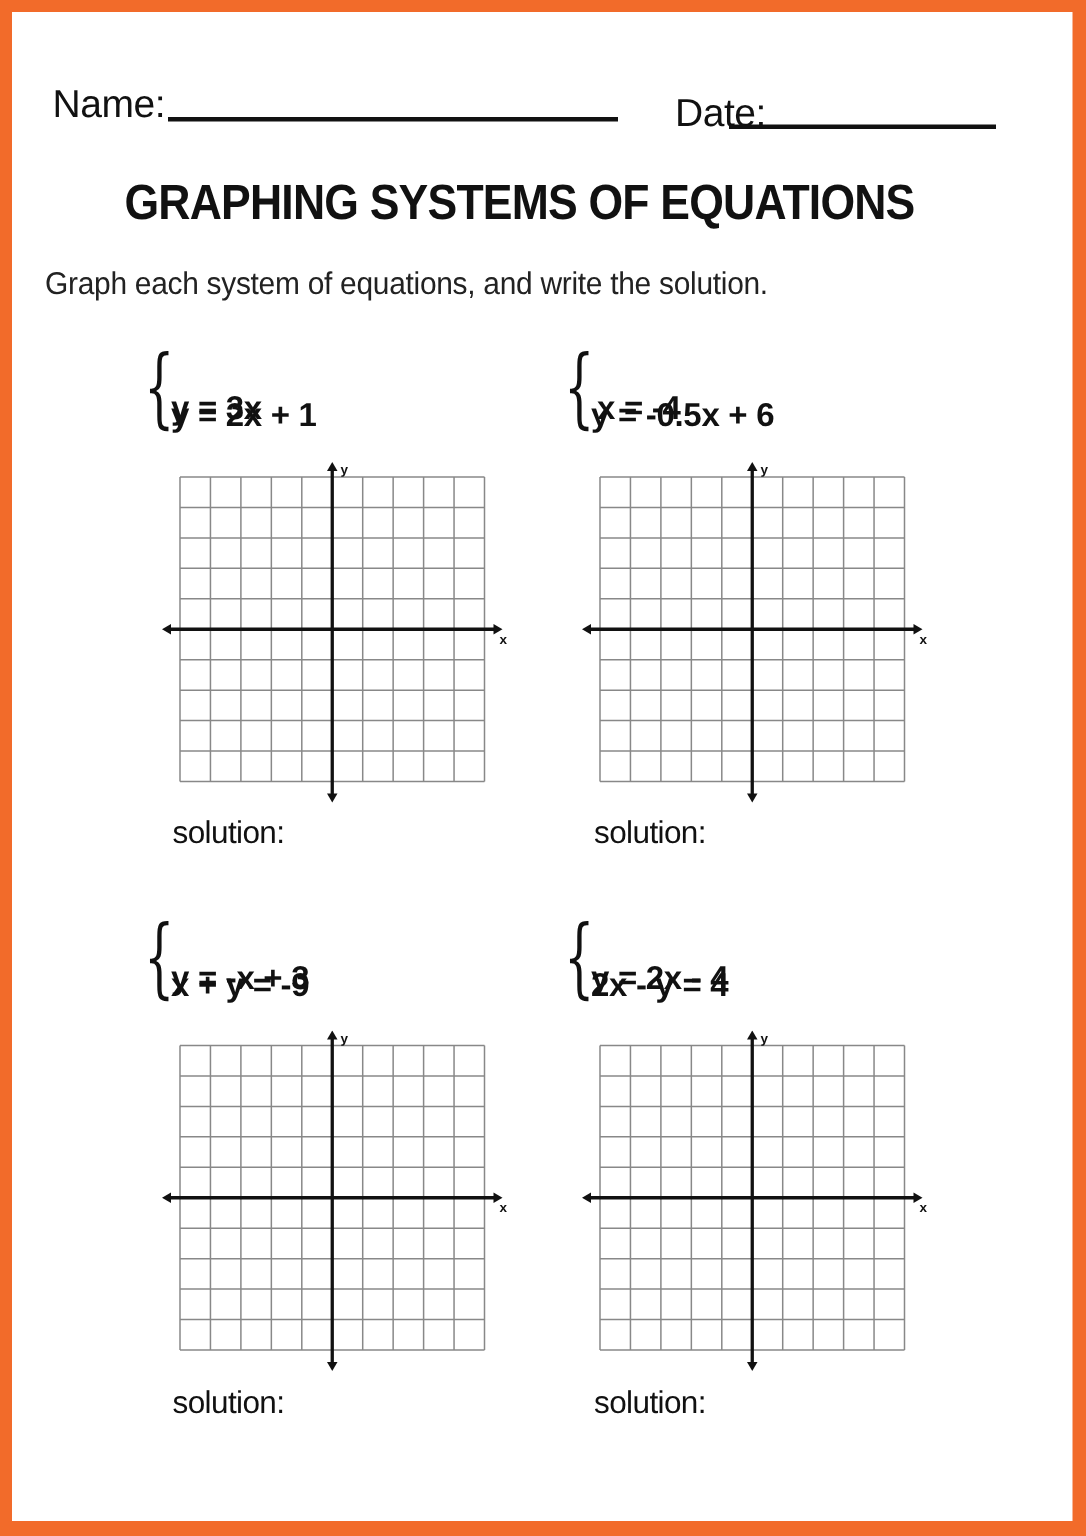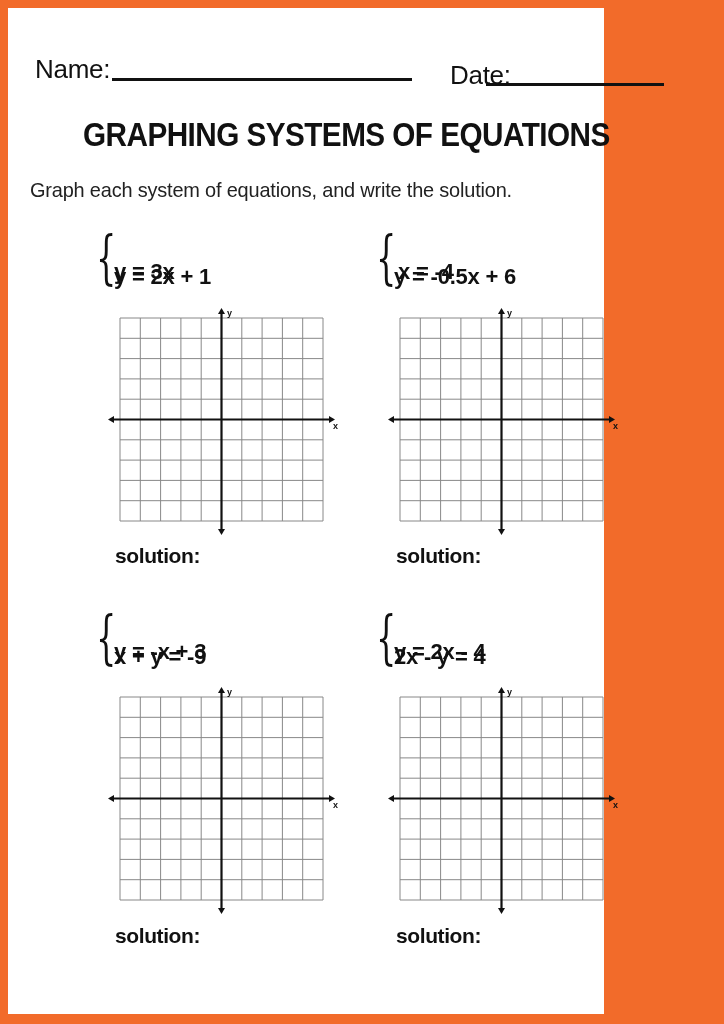--- a/index.html
+++ b/index.html
@@ -3,41 +3,41 @@
   <meta charset="utf-8">
   <style>
     html, body { margin: 0; padding: 0; }
     body {
       width: 724px; height: 1024px; position: relative; overflow: hidden;
       background: #f26b2a;
       font-family: "Liberation Sans", "DejaVu Sans", sans-serif;
       color: #111;
     }
     .page {
-      position: absolute; left: 8px; top: 8px; width: 596px; height: 1006px;
+      position: absolute; left: 8px; top: 8px; width: 707px; height: 1006px;
       background: #ffffff;
     }
     .abs { position: absolute; }
     .hdr-label { font-size: 26px; font-weight: 400; letter-spacing: -0.3px; }
     .hdr-line { height: 3px; background: #111; }
     .title {
       font-size: 33px; font-weight: 700; letter-spacing: -0.6px;
       transform: scaleX(0.9); transform-origin: left top; white-space: nowrap;
     }
     .instructions { font-size: 21px; font-weight: 300; color: #222; letter-spacing: -0.2px; transform: scaleX(0.95); transform-origin: left top; white-space: nowrap;}
     .system { position: absolute; height: 62px; }
     .brace {
       position: absolute; left: 0; top: -4px; font-size: 58px; font-weight: 400;
       line-height: 64px; transform: scaleX(0.55); transform-origin: left top;
       font-family: "DejaVu Serif", serif;
     }
     .eq { position: absolute; left: 18px; font-size: 22px; font-weight: 700; white-space: nowrap; letter-spacing: -0.2px;}
     .eq1 { top: 0; margin-top: 34px; }
     .eq2 { top: 29px; }
-    .solution { position: absolute; font-size: 21px; font-weight: 700; letter-spacing: -0.4px; }
+    .solution { position: absolute; font-size: 21px; font-weight: 400; letter-spacing: -0.4px; }
     .grid-wrap { position: absolute; width: 230px; height: 230px; }
     svg { display: block; }
   </style>
 </head>
 <body>
 
 <div class="page">
 
   <div class="abs hdr-label" style="left:27px; top:46px;">Name:</div>
   <div class="abs hdr-line" style="left:104px; top:70px; width:300px;"></div>

